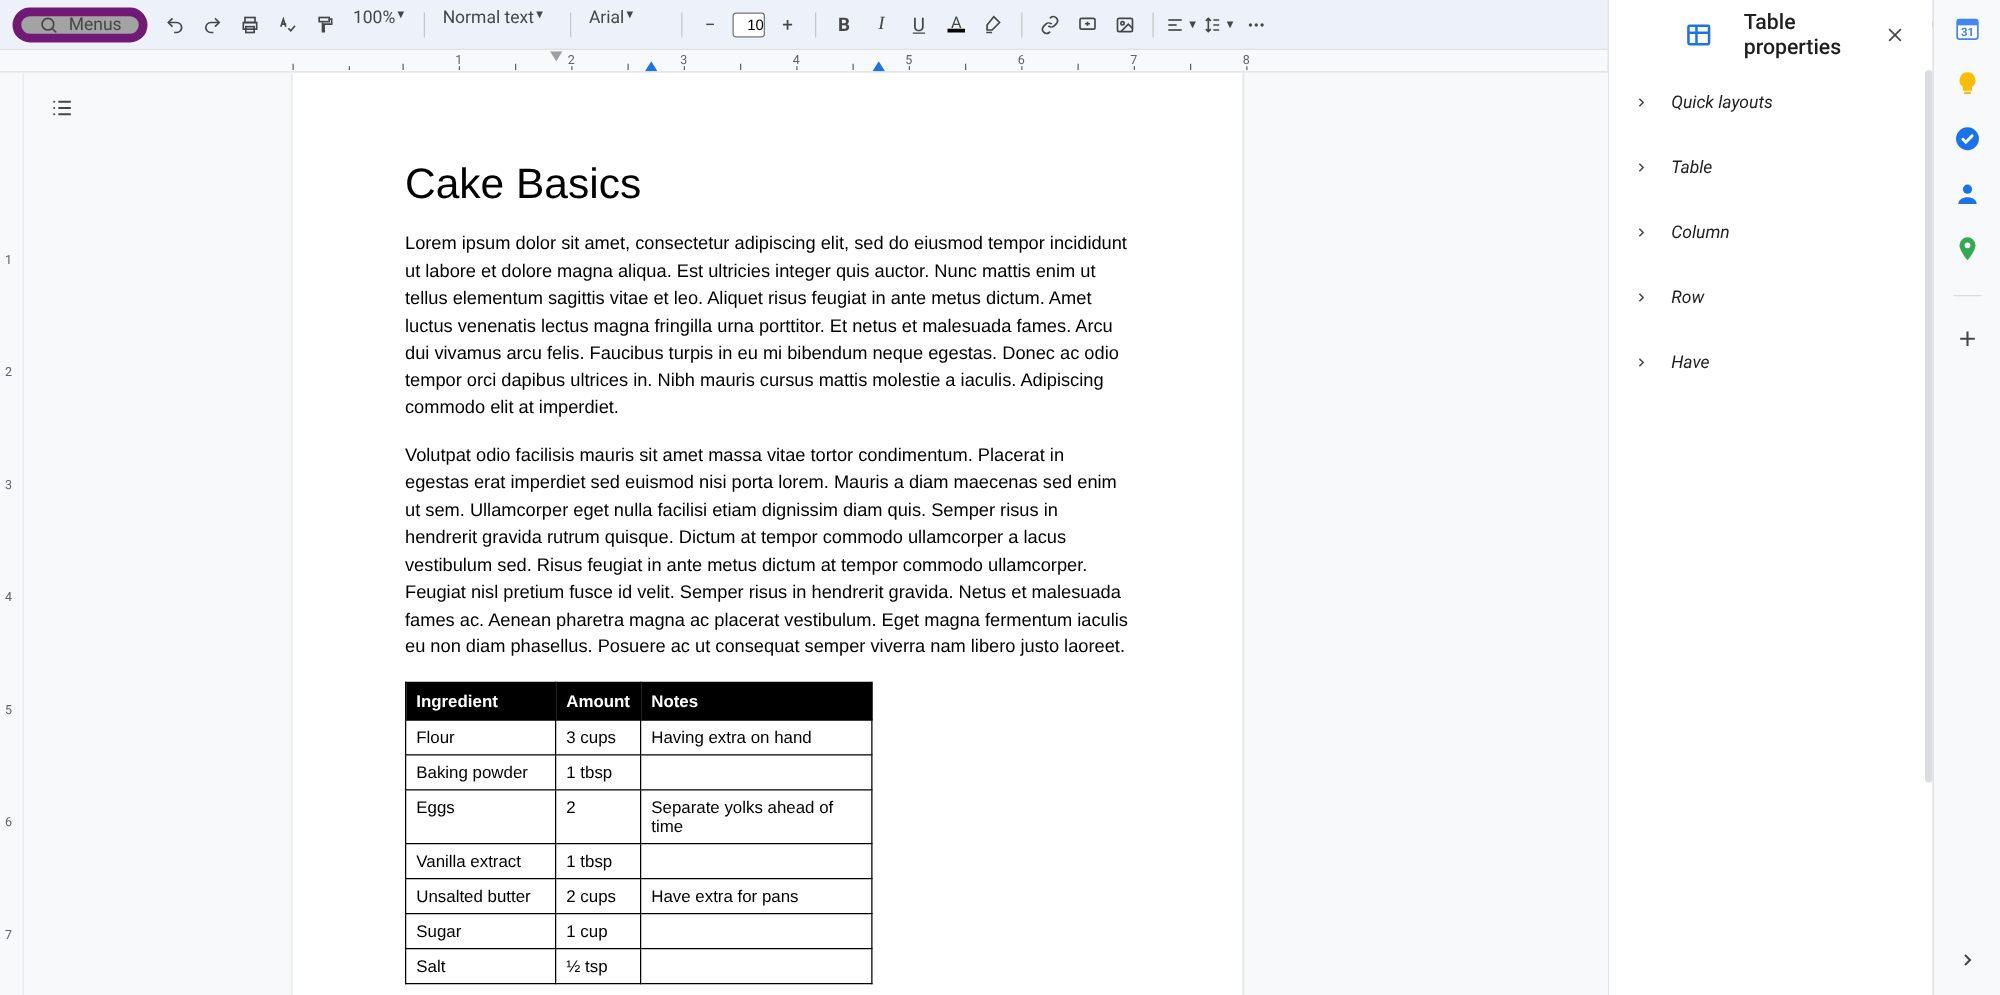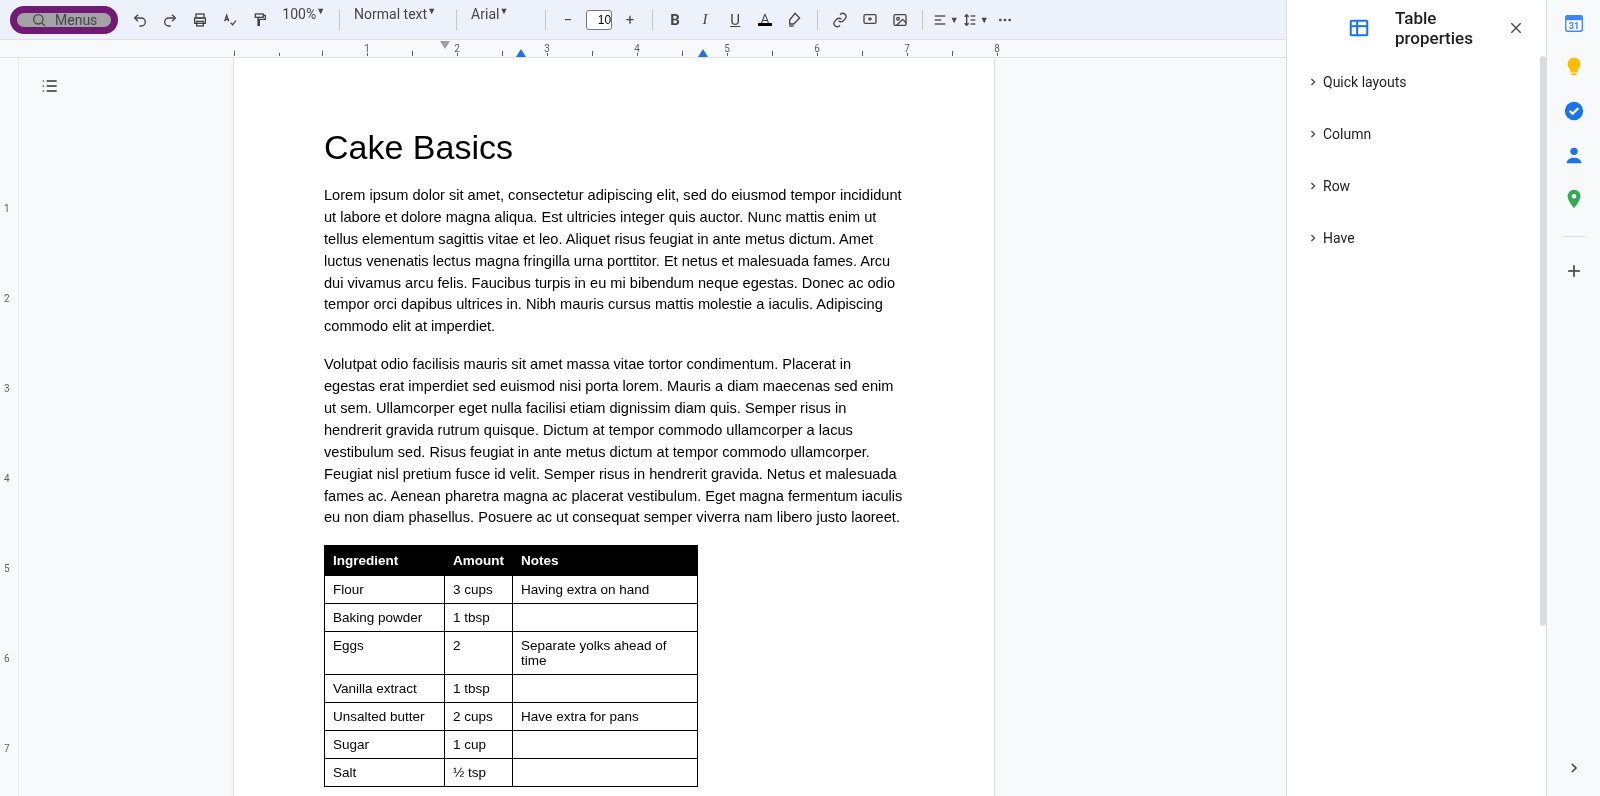--- a/index.html
+++ b/index.html
@@ -190,23 +190,25 @@
   margin-left: 44px;
 }
 .sp-header-title { font-size: 17px; font-weight: 500; color: #1f1f1f; flex: 1; }
 .sp-close { width: 28px; height: 28px; display:flex; align-items:center; justify-content:center; color:#444746; border-radius:50%;}
 .sp-icon { width:24px; height:24px; display:flex; align-items:center; justify-content:center; }
 .sp-item {
   height: 52px;
   display: flex;
   align-items: center;
   padding: 0 16px;
+  gap: 14px;
   font-size: 14px;
   color: #1f1f1f;
   cursor: pointer;
+  font-style: italic;
 }
 .sp-item .chev { width: 20px; display:flex; align-items:center; justify-content:center; }
 .sp-scrollbar {
   position:absolute; right:0; top:56px; width:6px; height:570px;
   background: #dadce0; border-radius:3px;
 }
 
 
 .right-rail {
   position: absolute;
@@ -514,20 +516,28 @@
         </svg>
       </div>
     <span>Quick layouts</span>
   </div>
   <div class="sp-item">
     <div class="chev">
         <svg width="12" height="12" viewBox="0 0 24 24" fill="none" stroke="#444746" stroke-width="2.5">
           <polyline points="9 18 15 12 9 6"></polyline>
         </svg>
       </div>
+    <span>Table</span>
+  </div>
+  <div class="sp-item">
+    <div class="chev">
+        <svg width="12" height="12" viewBox="0 0 24 24" fill="none" stroke="#444746" stroke-width="2.5">
+          <polyline points="9 18 15 12 9 6"></polyline>
+        </svg>
+      </div>
     <span>Column</span>
   </div>
   <div class="sp-item">
     <div class="chev">
         <svg width="12" height="12" viewBox="0 0 24 24" fill="none" stroke="#444746" stroke-width="2.5">
           <polyline points="9 18 15 12 9 6"></polyline>
         </svg>
       </div>
     <span>Row</span>
   </div>

